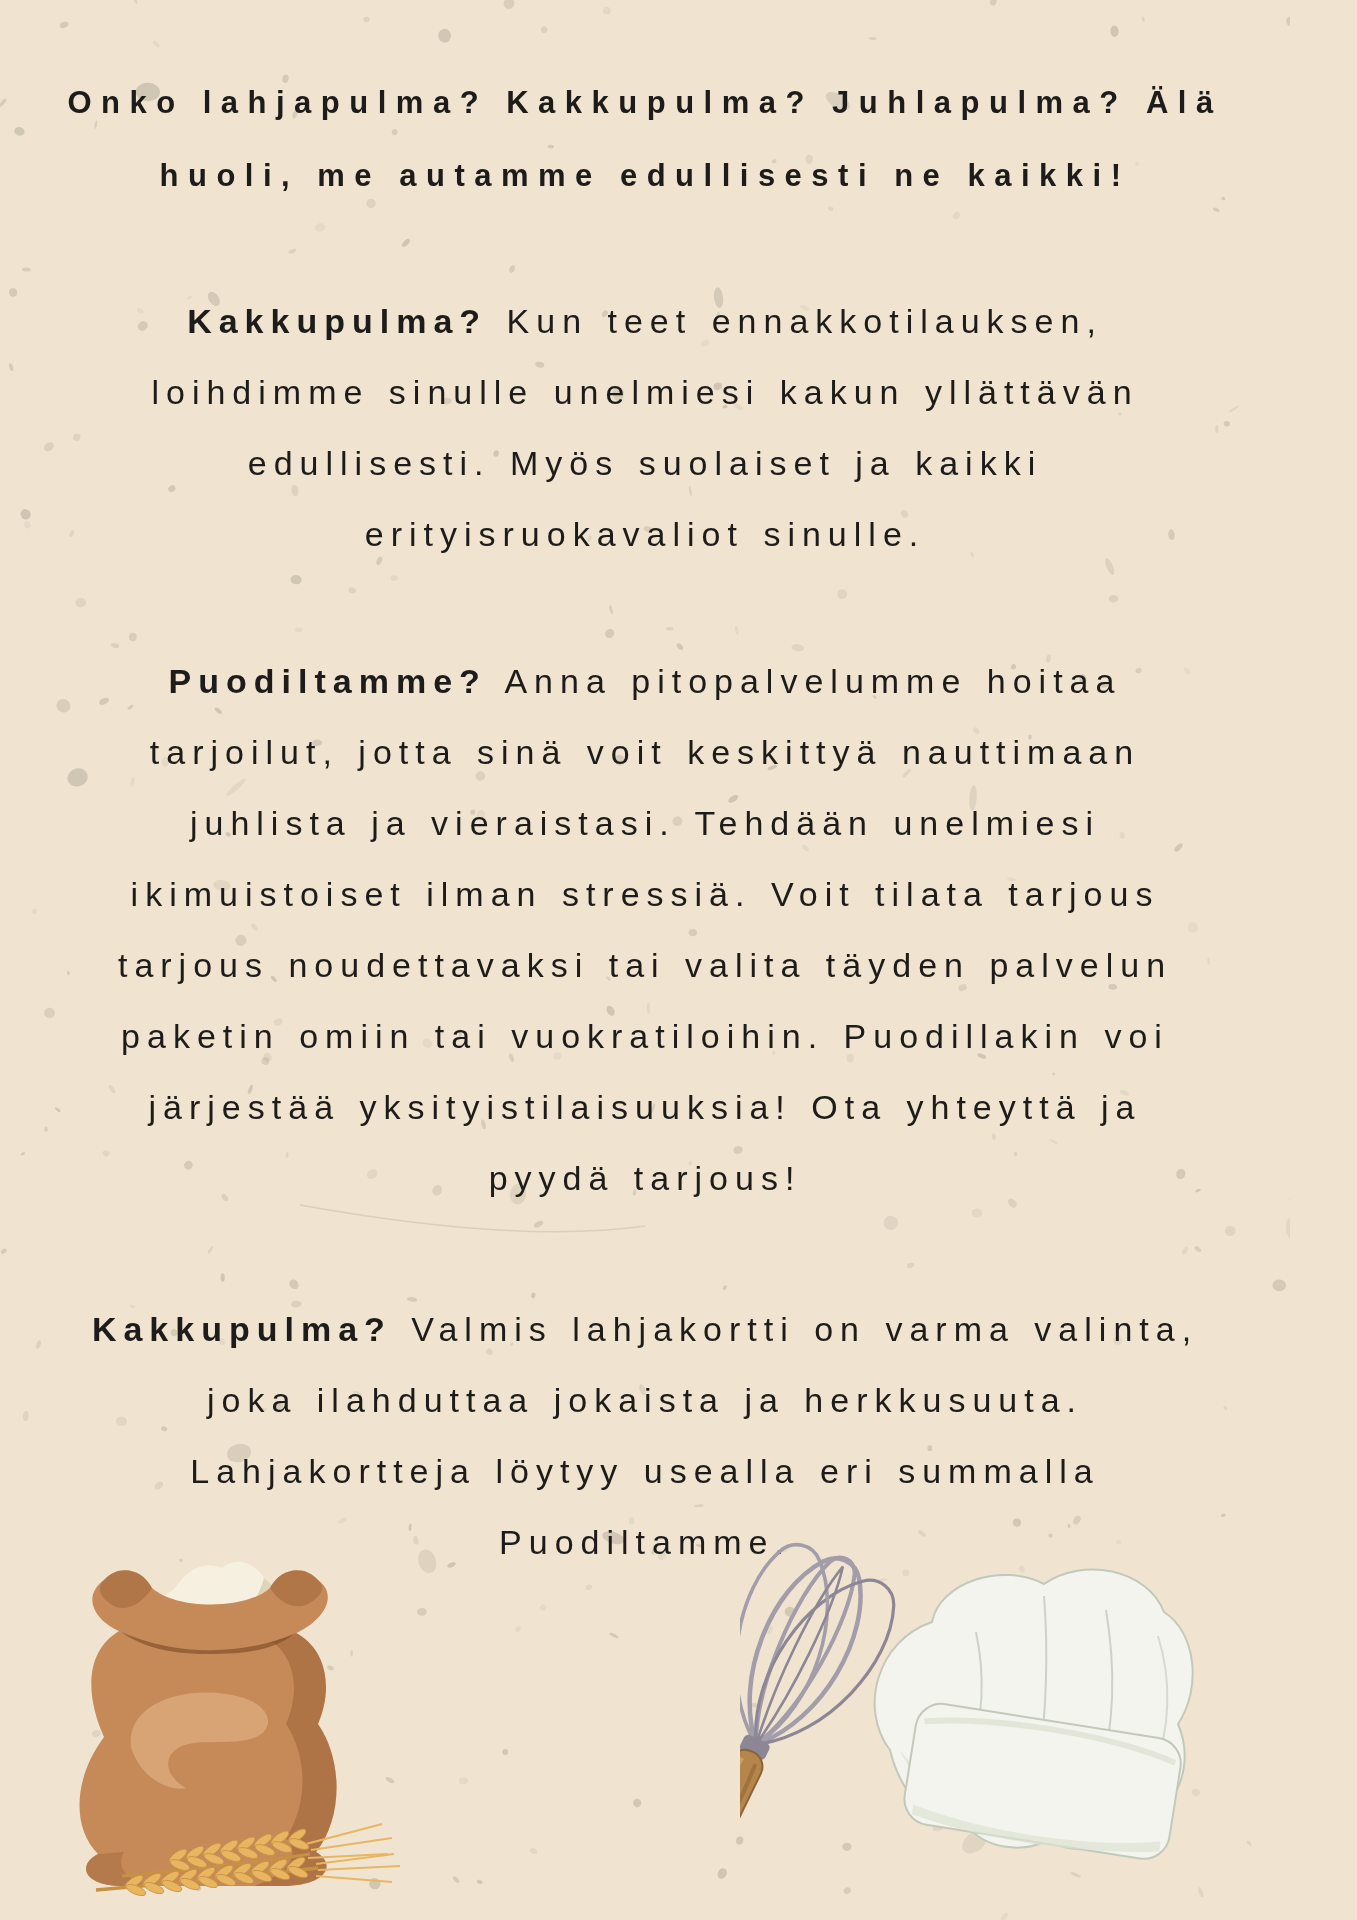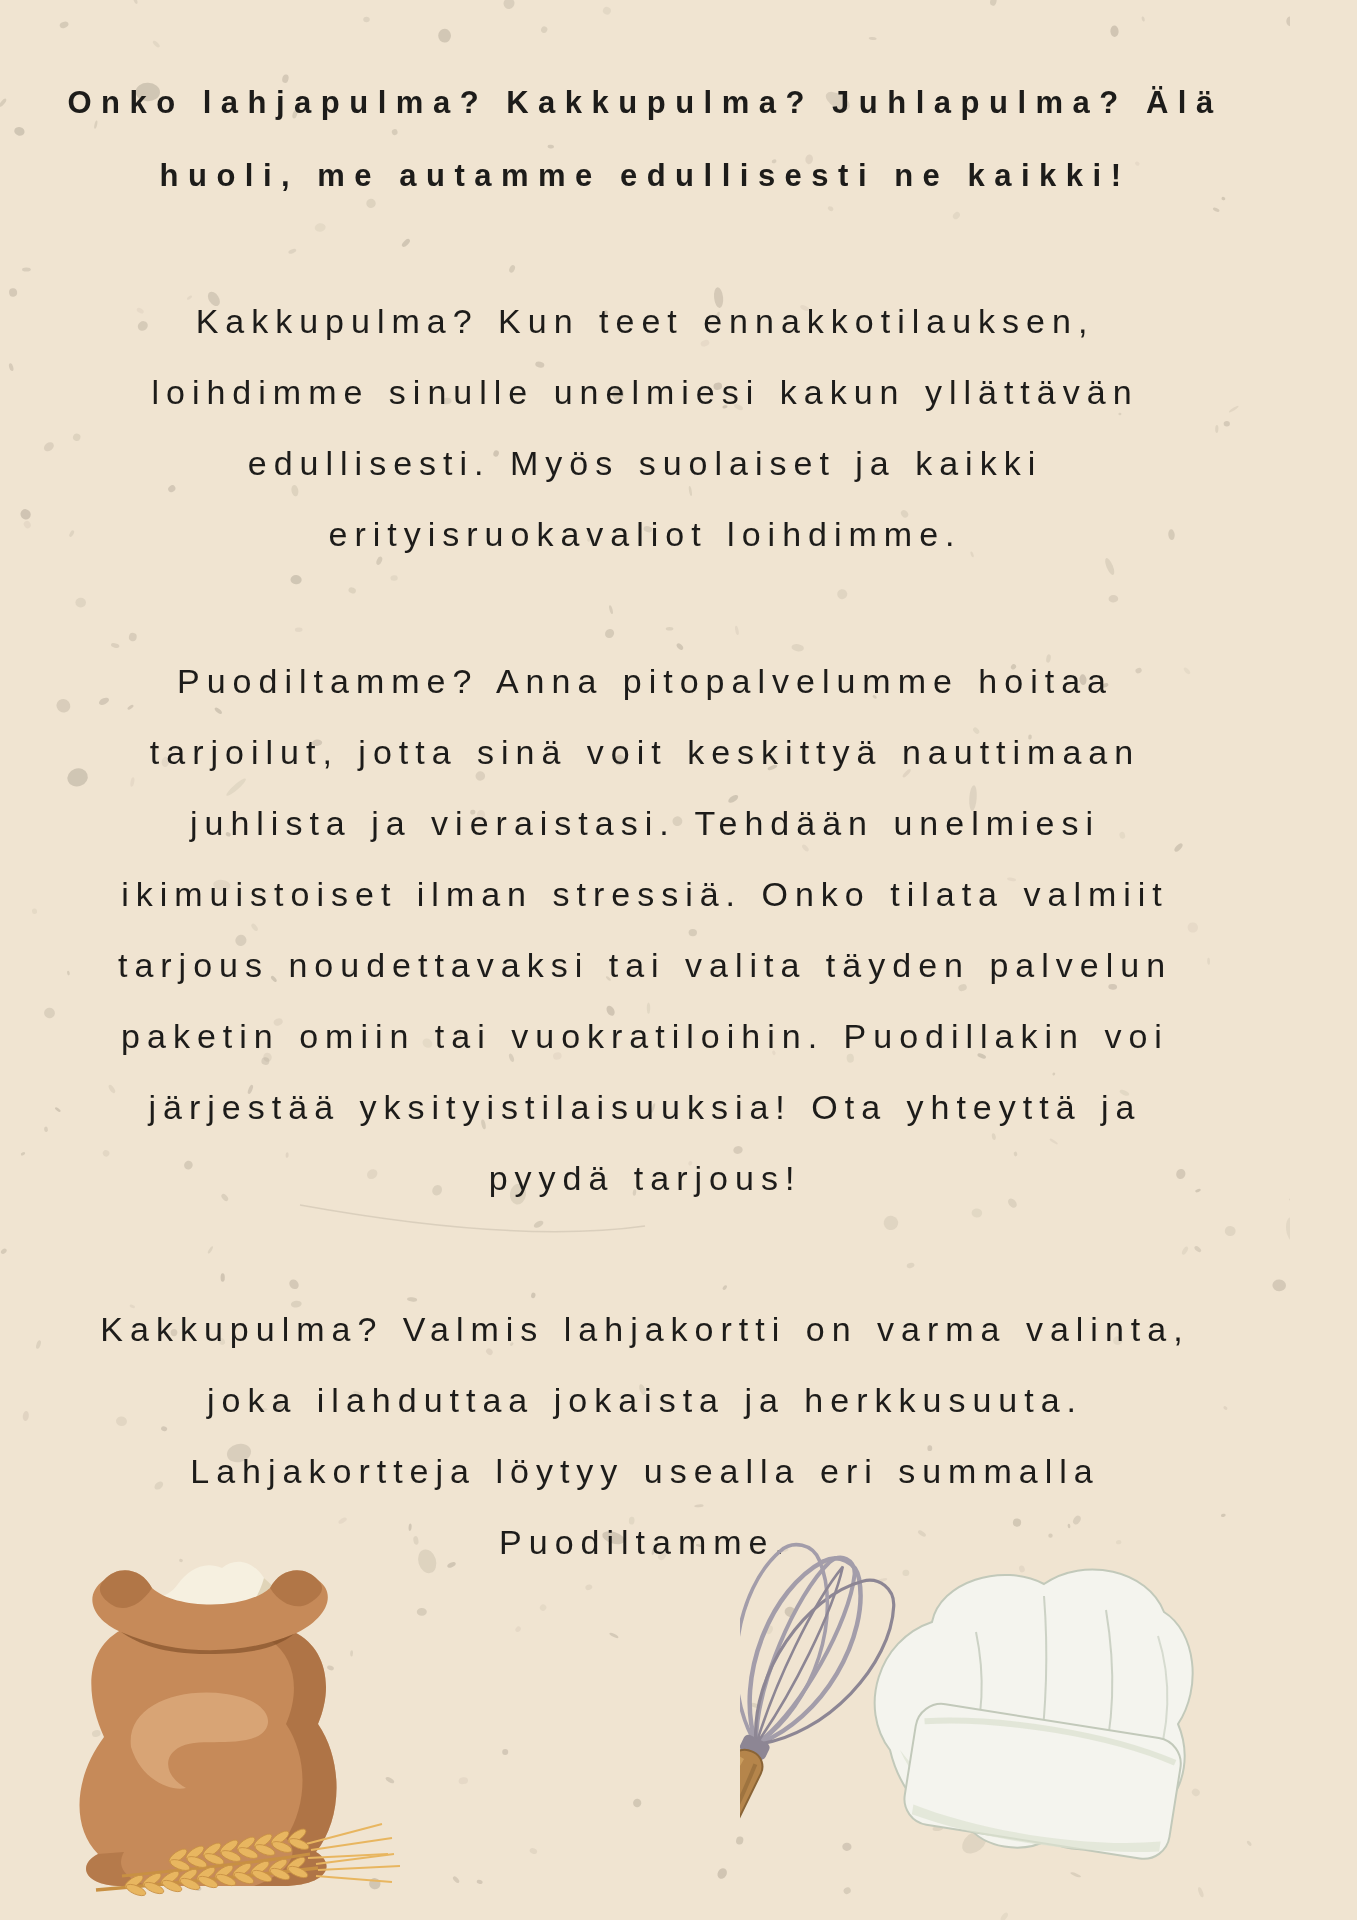--- a/index.html
+++ b/index.html
@@ -31,21 +31,21 @@
   .para {
     margin: 0 30px;
     text-align: center;
     font-size: 34px;
     font-weight: 400;
     line-height: 71px;
     letter-spacing: 7px;
     word-spacing: 3px;
     color: var(--text, #1d1c1a);
   }
-  .para strong { font-weight: 400; }
+  .para strong { font-weight: 700; }
   .tline { display: block; white-space: nowrap; }
   #para-kakkupulma { margin-top: 74px; }
   #para-juhlapulma { margin-top: 76px; }
   #para-lahjapulma { margin-top: 80px; }
   .flour-sack {
     position: absolute; left: 26px; top: 1552px;
     width: 374px; height: 356px; z-index: 2;
   }
   .hat-whisk {
     position: absolute; left: 740px; top: 1540px;
@@ -363,27 +363,27 @@
 
   <div class="content">
     <h1 class="headline">
         <span class="tline">Onko lahjapulma? Kakkupulma? Juhlapulma? Älä</span>
         <span class="tline">huoli, me autamme edullisesti ne kaikki!</span>
       </h1>
     <p class="para" id="para-kakkupulma">
         <span class="tline"><strong>Kakkupulma?</strong> Kun teet ennakkotilauksen,</span>
         <span class="tline">loihdimme sinulle unelmiesi kakun yllättävän</span>
         <span class="tline">edullisesti. Myös suolaiset ja kaikki</span>
-        <span class="tline">erityisruokavaliot loihdimme.</span>
+        <span class="tline">erityisruokavaliot sinulle.</span>
       </p>
     <p class="para" id="para-juhlapulma">
         <span class="tline"><strong>Puodiltamme?</strong> Anna pitopalvelumme hoitaa</span>
         <span class="tline">tarjoilut, jotta sinä voit keskittyä nauttimaan</span>
         <span class="tline">juhlista ja vieraistasi. Tehdään unelmiesi</span>
-        <span class="tline">ikimuistoiset ilman stressiä. Onko tilata valmiit</span>
+        <span class="tline">ikimuistoiset ilman stressiä. Voit tilata tarjous</span>
         <span class="tline">tarjous noudettavaksi tai valita täyden palvelun</span>
         <span class="tline">paketin omiin tai vuokratiloihin. Puodillakin voi</span>
         <span class="tline">järjestää yksityistilaisuuksia! Ota yhteyttä ja</span>
         <span class="tline">pyydä tarjous!</span>
       </p>
     <p class="para" id="para-lahjapulma">
         <span class="tline"><strong>Kakkupulma?</strong> Valmis lahjakortti on varma valinta,</span>
         <span class="tline">joka ilahduttaa jokaista ja herkkusuuta.</span>
         <span class="tline">Lahjakortteja löytyy usealla eri summalla</span>
         <span class="tline">Puodiltamme.</span>

